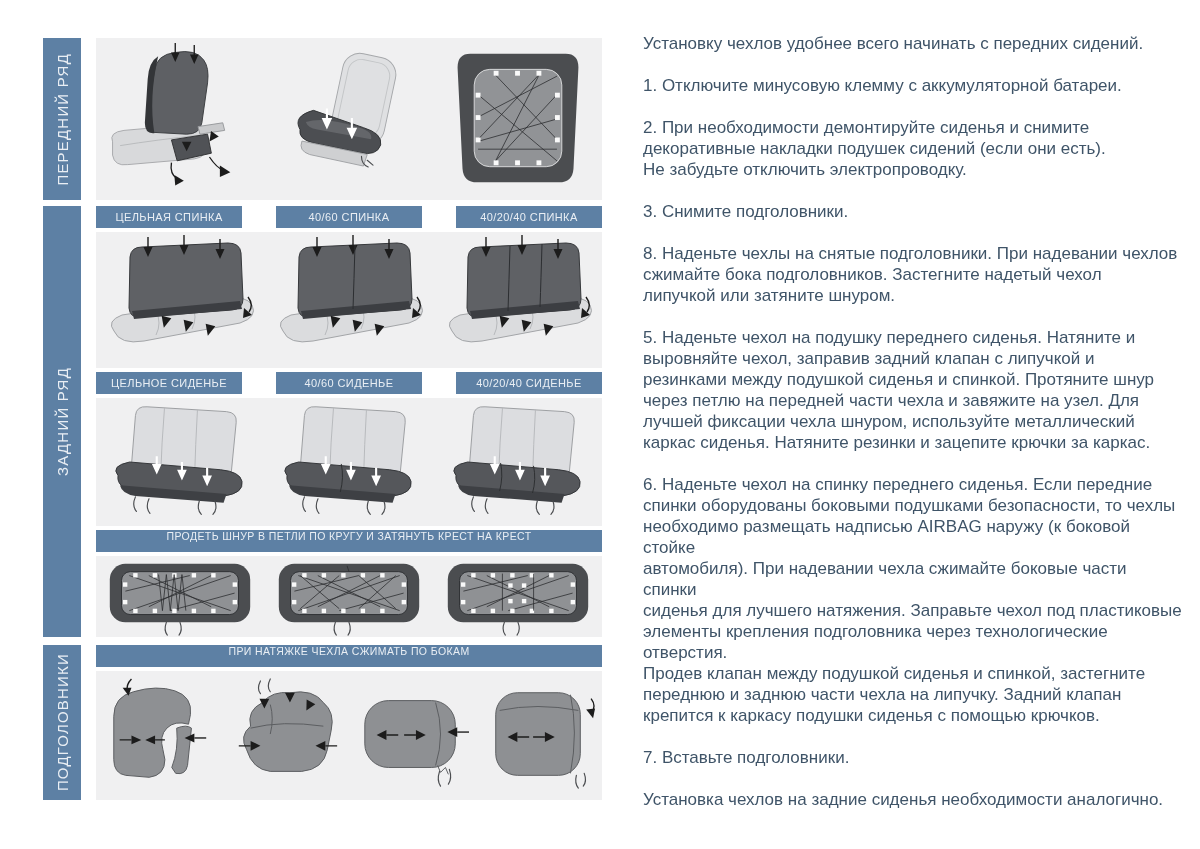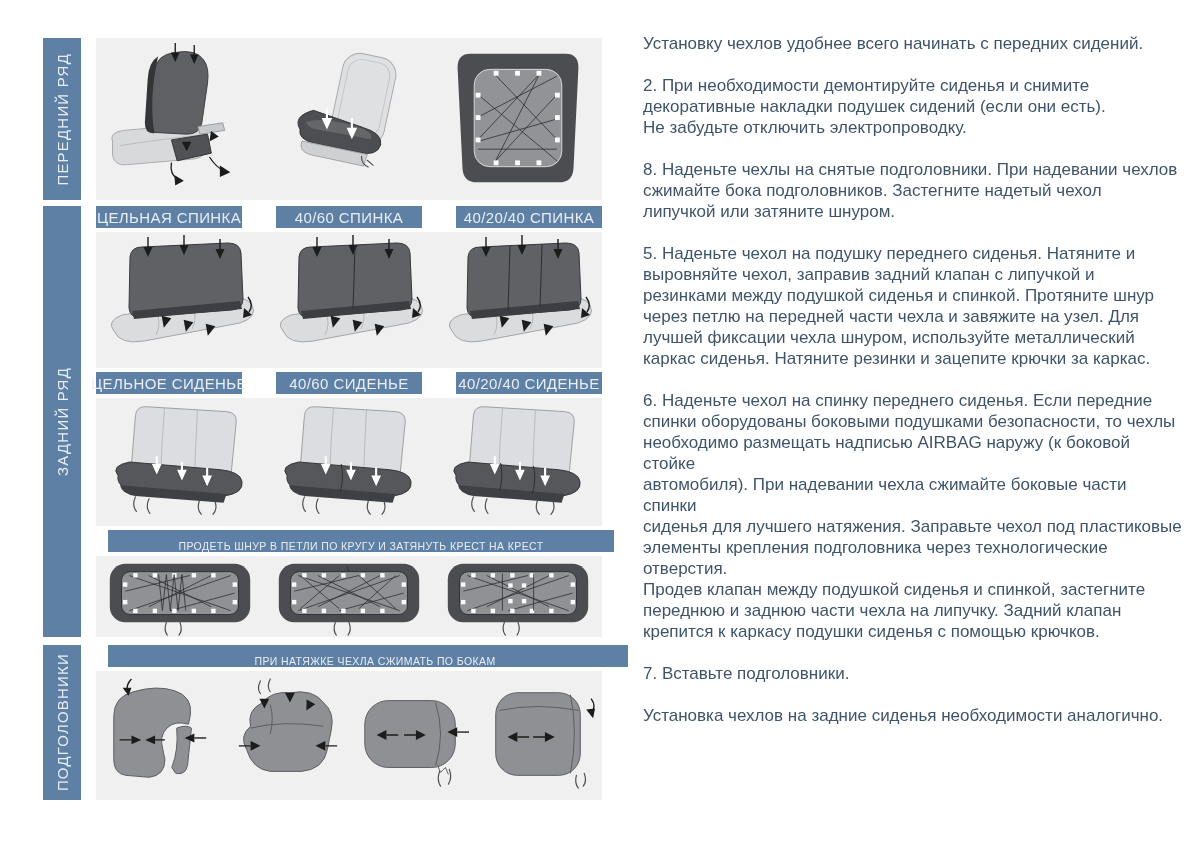--- a/index.html
+++ b/index.html
@@ -12,25 +12,25 @@
   .rail span{writing-mode:vertical-rl;transform:rotate(180deg);color:var(--bartext);
         font-size:15px;letter-spacing:1.2px;white-space:nowrap;}
 
   .panel{position:absolute;left:96px;width:506px;background:var(--panel);
         display:flex;align-items:center;justify-content:space-around;}
   .cell{flex:1;display:flex;align-items:center;justify-content:center;}
 
   .labelrow{position:absolute;left:96px;width:506px;height:22px;
         display:flex;justify-content:space-between;}
   .caption{width:146px;height:22px;background:var(--accent);color:var(--bartext);
-        font-size:15px;letter-spacing:.4px;display:flex;align-items:center;
+        font-size:11px;letter-spacing:.4px;display:flex;align-items:center;
         justify-content:center;white-space:nowrap;}
-  .fullbar{position:absolute;left:108px;width:506px;height:22px;background:var(--accent);
+  .fullbar{position:absolute;left:96px;width:506px;height:22px;background:var(--accent);
         color:var(--bartext);font-size:10.5px;letter-spacing:.4px;
-        display:flex;align-items:flex-end;justify-content:center;white-space:nowrap;}
+        display:flex;align-items:flex-start;justify-content:center;white-space:nowrap;}
 
   .text-col{position:absolute;left:643px;top:33px;width:540px;color:var(--ink);
         font-size:17px;line-height:21px;}
   .text-col p{margin:0 0 21px 0;white-space:pre-line;}
 
   svg{display:block;}
   .ln{stroke:#2a2c2f;stroke-width:.8;fill:none;}
   .cord{stroke:#4b4d50;stroke-width:1.2;fill:none;stroke-linecap:round;}
   .blk{fill:#1c1c1c;}
   .stem{stroke:#1c1c1c;stroke-width:1.4;fill:none;}
@@ -237,21 +237,21 @@
         <g fill="#fafafa">
           <rect x="70" y="26" width="4.5" height="4.5"></rect>
             <rect x="84" y="26" width="4.5" height="4.5"></rect>
           <rect x="70" y="42" width="4.5" height="4.5"></rect>
             <rect x="84" y="42" width="4.5" height="4.5"></rect>
         </g>
       </svg>
     </div>
   </div>
 
-  <div class="fullbar" style="top:645px;padding-left:14px;">
+  <div class="fullbar" style="top:645px;">
     <span>ПРИ НАТЯЖКЕ ЧЕХЛА СЖИМАТЬ ПО БОКАМ</span>
   </div>
   <div class="panel" style="top:671px;height:129px;">
     <div class="cell">
       <svg width="118" height="120" viewBox="0 0 120 120">
         <path d="M26,100 Q14,98 14,84 L14,40 Q14,20 34,15 Q58,8 76,14 Q94,20 92,38 L90,48 Q76,44 68,52 Q60,60 64,74 L66,84 Q66,100 50,102 Z" fill="#8e9093" stroke="#5b5d60"></path>
         <path d="M78,52 Q88,48 93,52 L89,90 Q87,100 77,98 L73,92 Q80,74 78,52 Z" fill="#8e9093" stroke="#5b5d60"></path>
         <path class="stem" d="M20,64 H32 M66,64 H56"></path>
         <path class="blk" d="M32,59.5 L42,64 L32,68.5 Z M56,59.5 L46,64 L56,68.5 Z"></path>
         <path class="stem" d="M108,62 H96"></path>
@@ -291,23 +291,25 @@
         <path class="blk" d="M38,56 L28,61 L38,66 Z M66,56 L76,61 L66,66 Z"></path>
         <path class="stem" d="M113,22 Q119,30 113,37" stroke-width="1.1"></path>
         <path class="blk" d="M108,33 L115,42 L117,32 Z"></path>
         <path class="cord" d="M98,100 q-2,8 2,13 M106,98 q3,8 -1,13"></path>
       </svg>
     </div>
   </div>
 
   <div class="text-col">
     <p>Установку чехлов удобнее всего начинать с передних сидений.</p>
+    <p>1. Отключите минусовую клемму с аккумуляторной батареи.</p>
     <p>2. При необходимости демонтируйте сиденья и снимите
 декоративные накладки подушек сидений (если они есть).
 Не забудьте отключить электропроводку.</p>
+    <p>3. Снимите подголовники.</p>
     <p>8. Наденьте чехлы на снятые подголовники. При надевании чехлов
 сжимайте бока подголовников. Застегните надетый чехол
 липучкой или затяните шнуром.</p>
     <p>5. Наденьте чехол на подушку переднего сиденья. Натяните и
 выровняйте чехол, заправив задний клапан с липучкой и
 резинками между подушкой сиденья и спинкой. Протяните шнур
 через петлю на передней части чехла и завяжите на узел. Для
 лучшей фиксации чехла шнуром, используйте металлический
 каркас сиденья. Натяните резинки и зацепите крючки за каркас.</p>
     <p>6. Наденьте чехол на спинку переднего сиденья. Если передние

